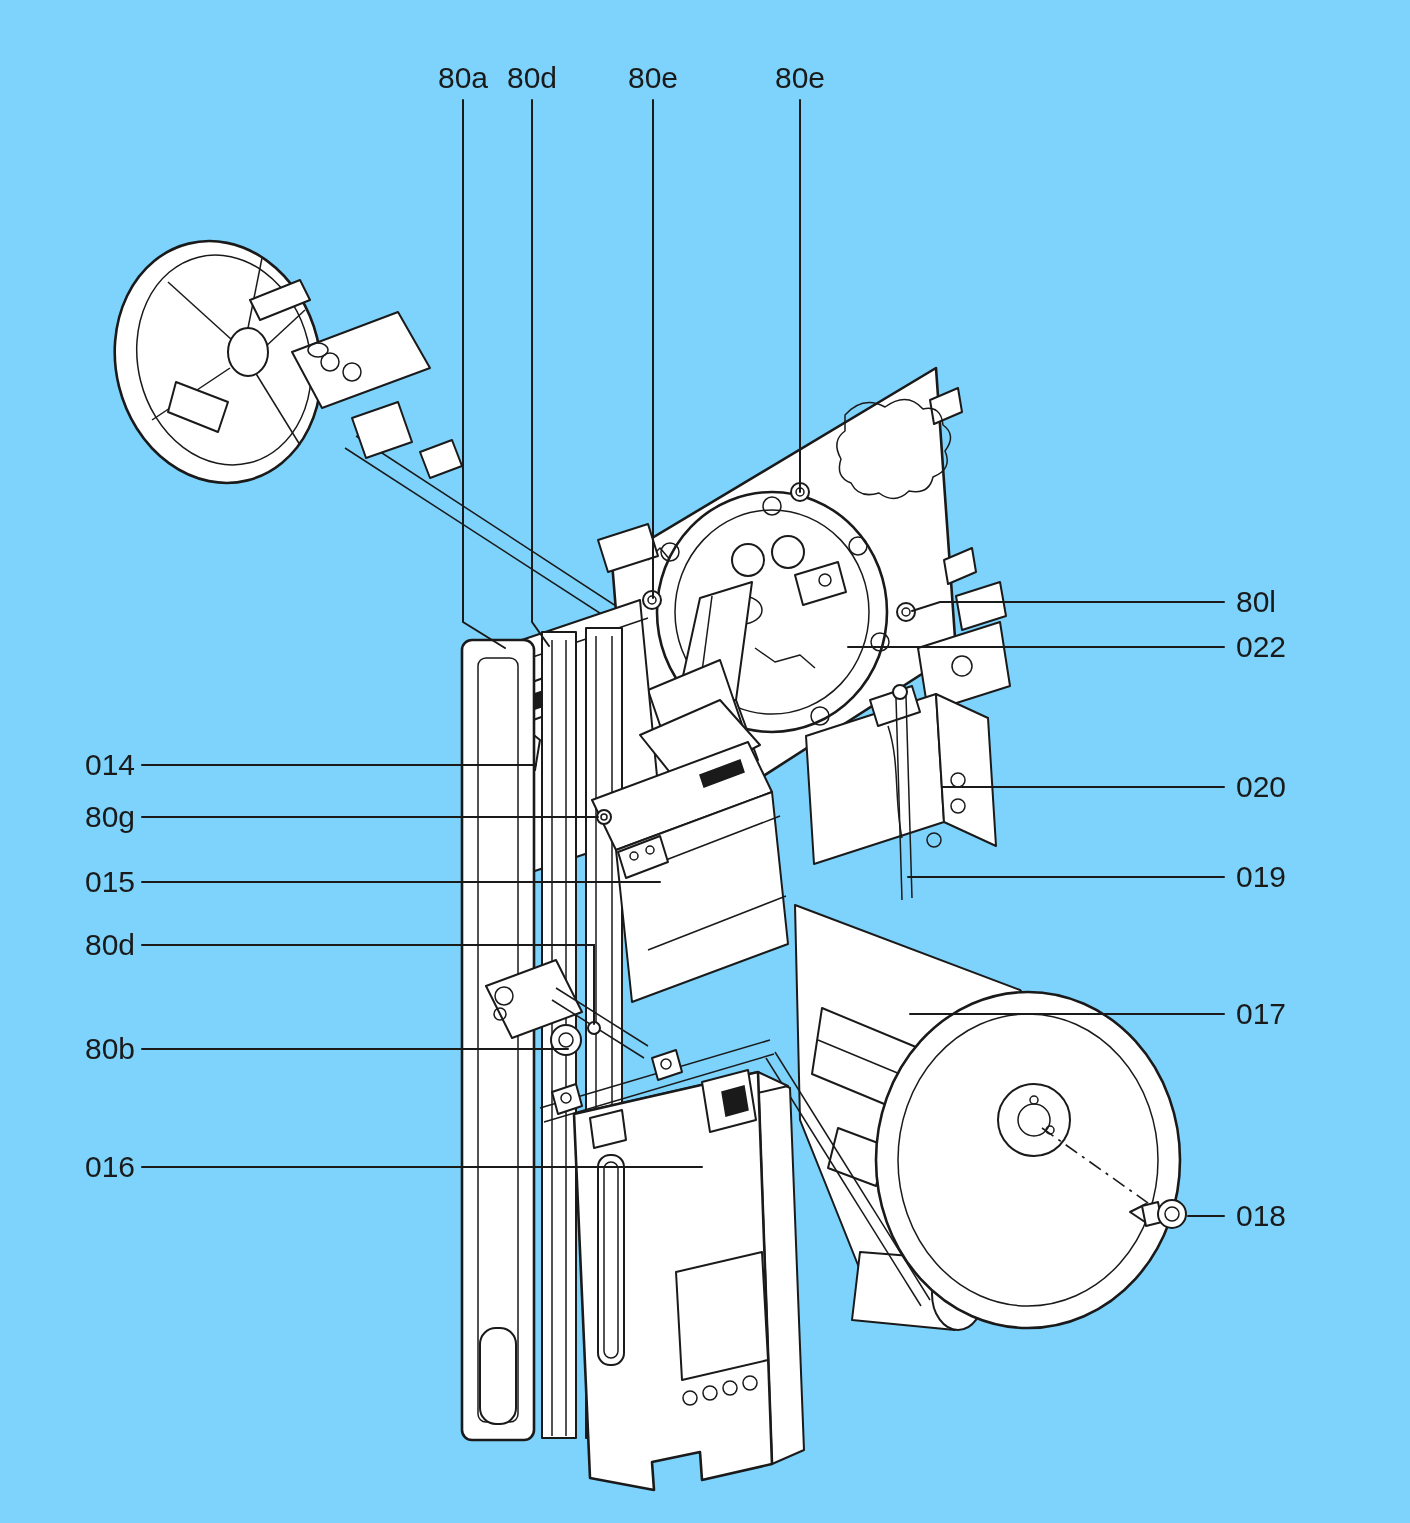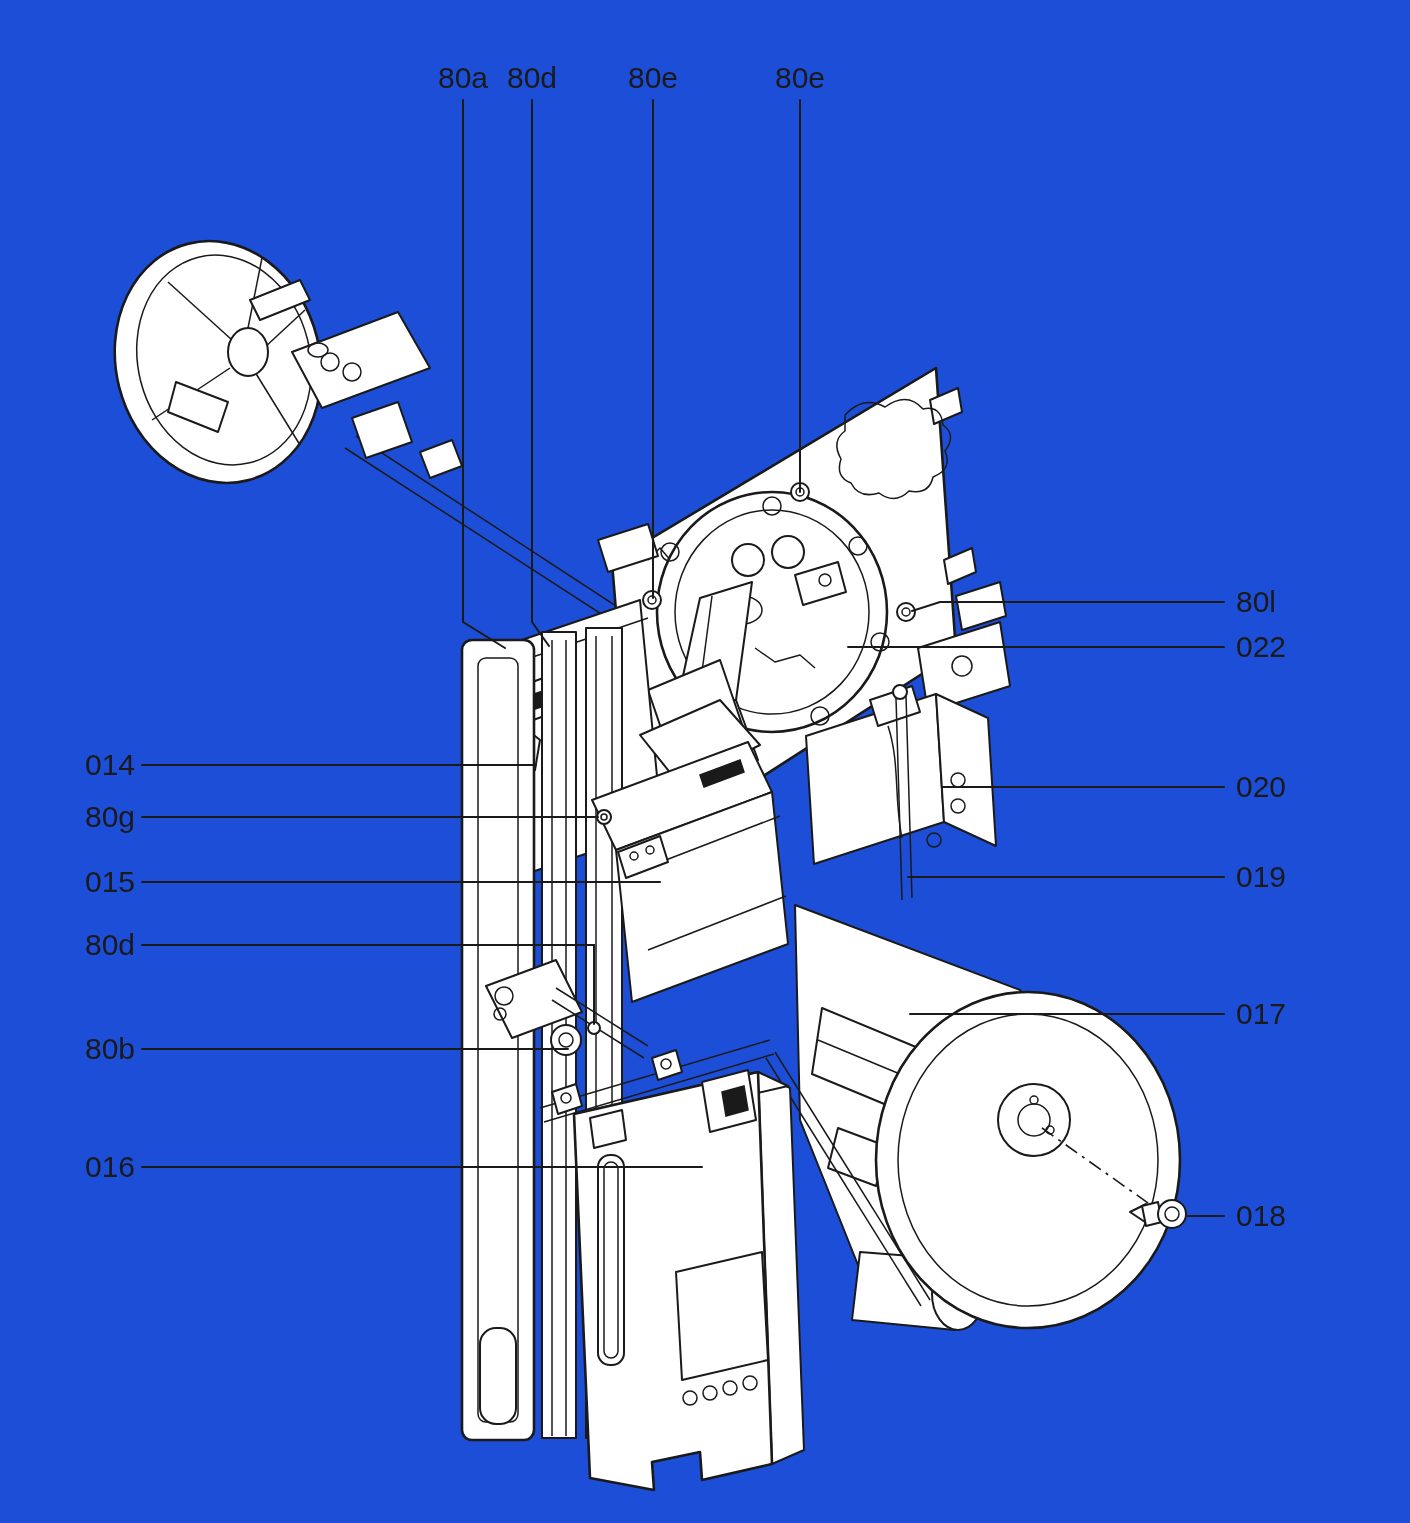--- a/index.html
+++ b/index.html
@@ -4,21 +4,21 @@
 <style>
   html, body {
     margin: 0;
     padding: 0;
     background: #ffffff;
   }
   .stage {
     position: relative;
     width: 1410px;
     height: 1523px;
-    background: #1d4ed8;
+    background: #7dd3fc;
     overflow: hidden;
     font-family: "Liberation Sans", sans-serif;
   }
   svg { display: block; }
   .part   { stroke: #1a1a1a; stroke-width: 2;   fill: #ffffff; stroke-linejoin: round; }
   .thin   { stroke: #1a1a1a; stroke-width: 1.5; fill: none;    stroke-linejoin: round; }
   .heavy  { stroke: #1a1a1a; stroke-width: 2.6; fill: #ffffff; stroke-linejoin: round; }
   .dark   { stroke: #1a1a1a; stroke-width: 1.5; fill: #1a1a1a; }
   .leader { stroke: #1a1a1a; stroke-width: 2;   fill: none;    stroke-linecap: round; }
   .axis   { stroke: #1a1a1a; stroke-width: 1.6; fill: none; stroke-dasharray: 14 6 3 6; }

